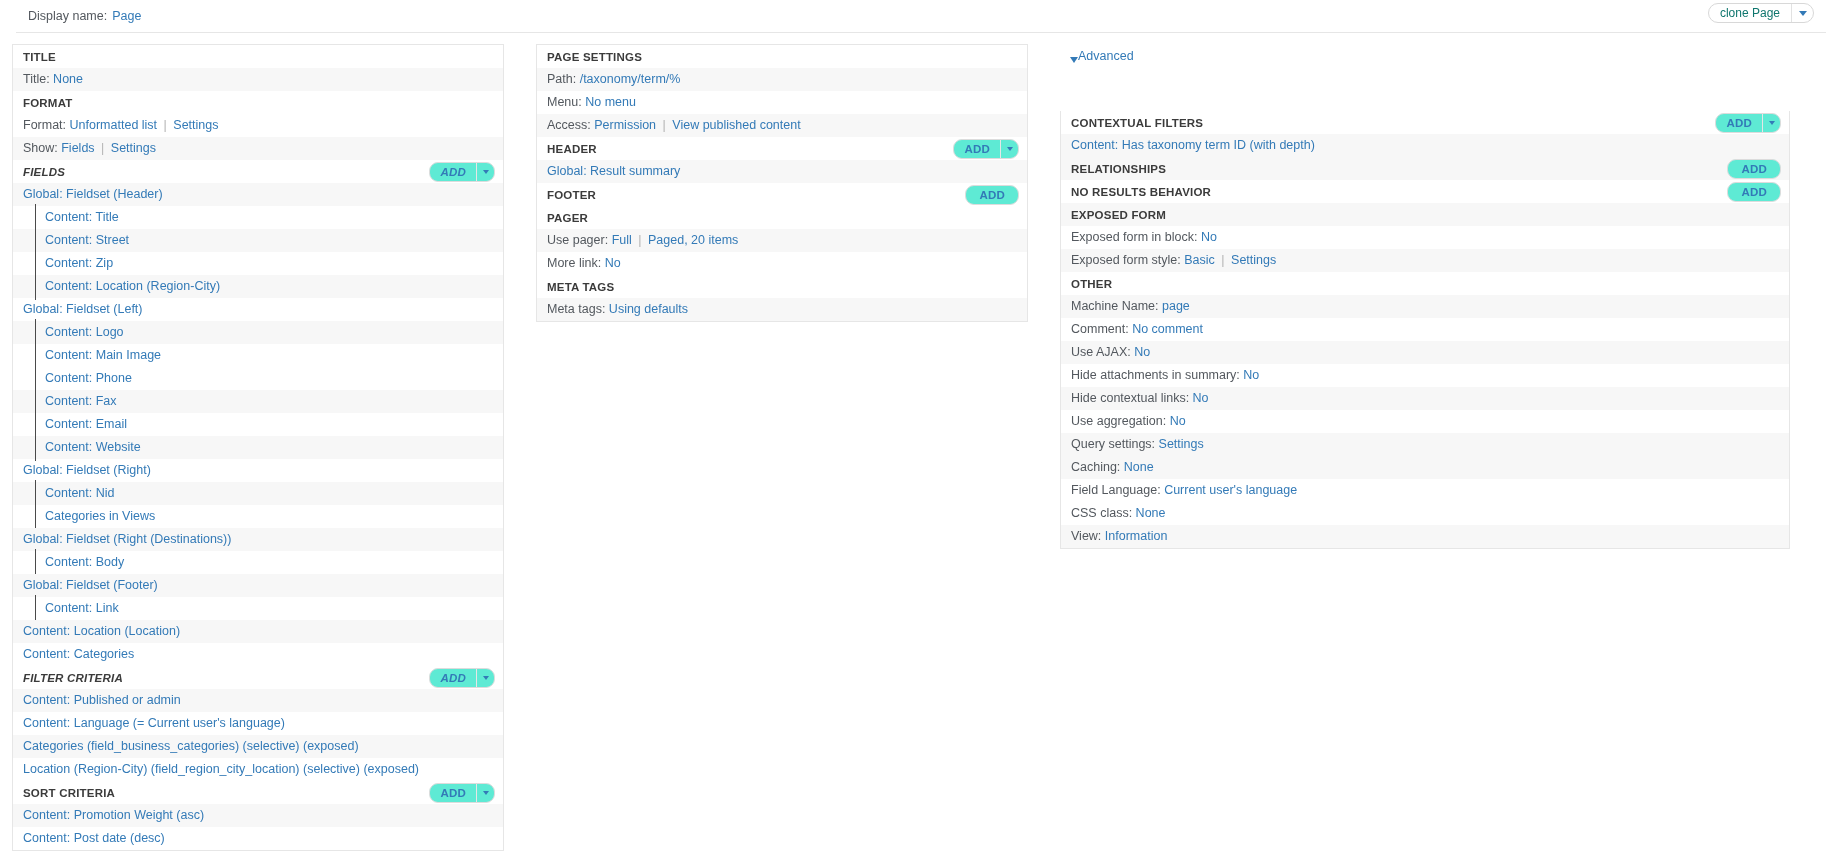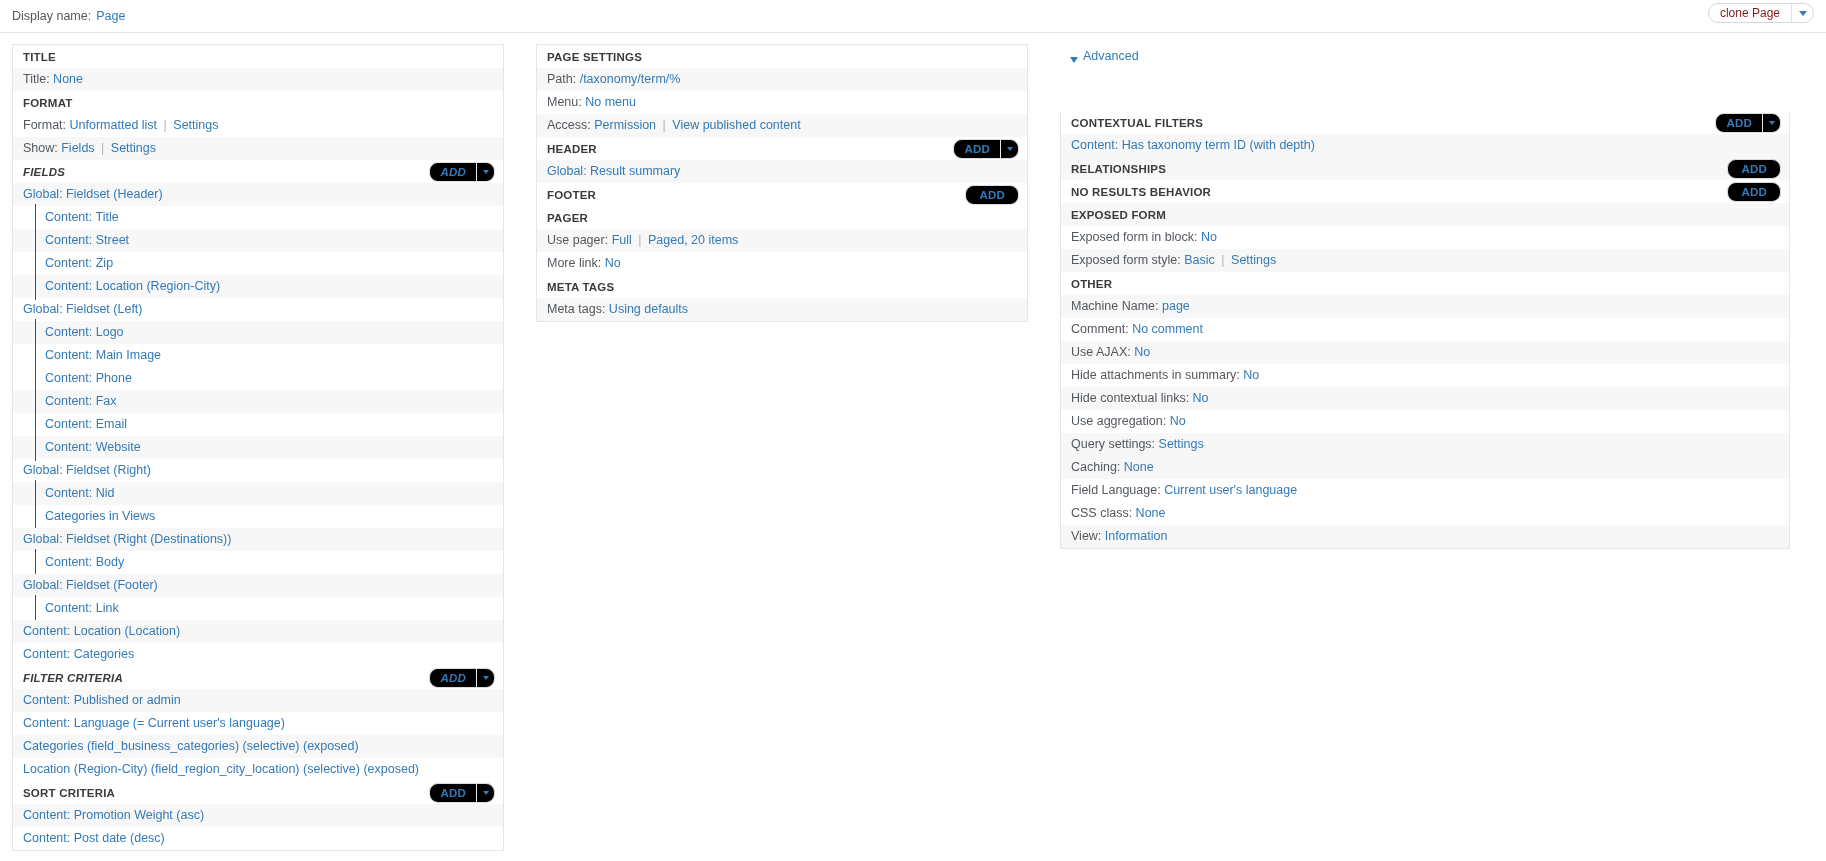--- a/index.html
+++ b/index.html
@@ -19,37 +19,38 @@
   }
 
   
   .topbar {
     position: relative;
     height: 26px;
     border-bottom: 1px solid #e6e6e6;
     padding: 16px 12px;
     display: flex;
     align-items: center;
+    margin-left: 16px;
   }
   .topbar .label { color: #53585e; margin-right: 5px; }
   .clone-btn {
     position: absolute;
     right: 12px; top: 3px;
     display: flex;
     align-items: stretch;
     height: 20px;
     border: 1px solid #d8d8d8;
     border-radius: 10px;
     background: #fff;
     overflow: hidden;
   }
   .clone-btn .main {
     padding: 0 11px;
     display: flex; align-items: center;
-    color: #7f1d1d;
+    color: #0f766e;
     font-size: 12px;
     cursor: pointer;
   }
   .clone-btn .drop {
     border-left: 1px solid #e2e2e2;
     width: 22px;
     display: flex; align-items: center; justify-content: center;
     cursor: pointer;
   }
   .caret {
@@ -117,21 +118,21 @@
 
   
   .addwrap {
     position: absolute;
     right: 8px; top: 2px;
     display: flex;
     align-items: stretch;
     height: 20px;
     border: 1px solid #dcdcdc;
     border-radius: 9px;
-    background: #000000;
+    background: #5eead4;
     overflow: hidden;
   }
   .addwrap .main {
     padding: 0 10px;
     display: flex; align-items: center;
     color: #337ab7;
     font-size: 11.5px;
     cursor: pointer;
   }
   .addwrap .drop {
@@ -145,21 +146,20 @@
     border-right-width: 3.5px;
     border-top-width: 4.5px;
   }
   .addwrap.solo .main { padding: 0 13px; }
 
   
   .adv-head {
     padding: 5px 10px 8px 10px;
     display: flex;
     align-items: flex-end;
-    gap: 5px;
     color: #337ab7;
     cursor: pointer;
     font-size: 12.5px;
   }
   .tri-down {
     width: 0; height: 0;
     border-left: 4px solid transparent;
     border-right: 4px solid transparent;
     border-top: 6px solid #337ab7;
   }

